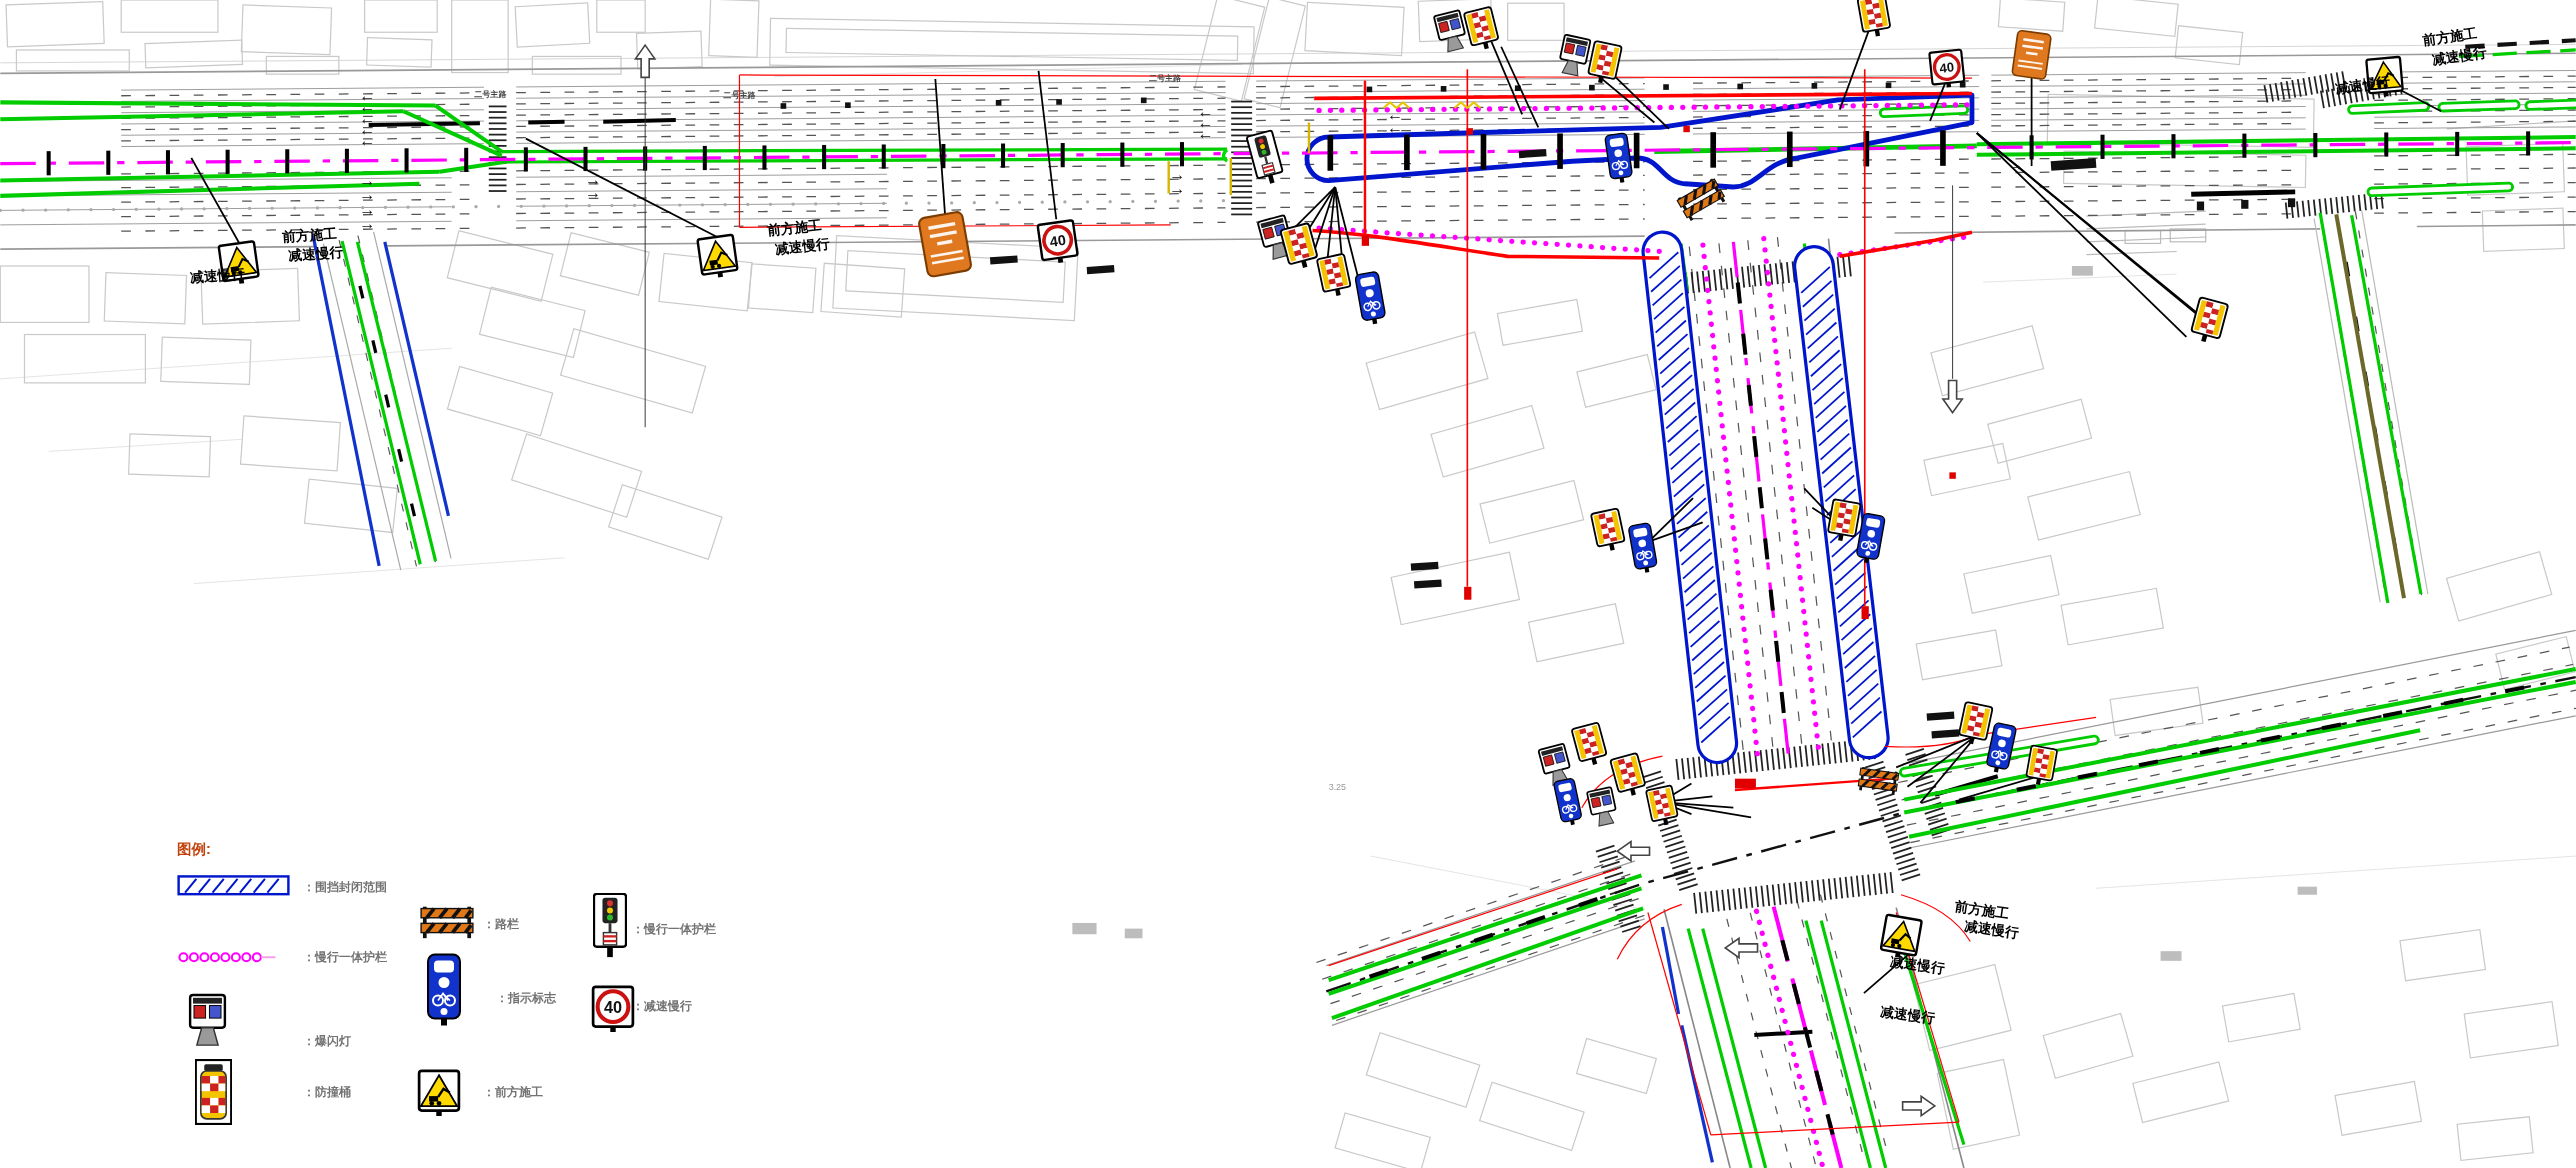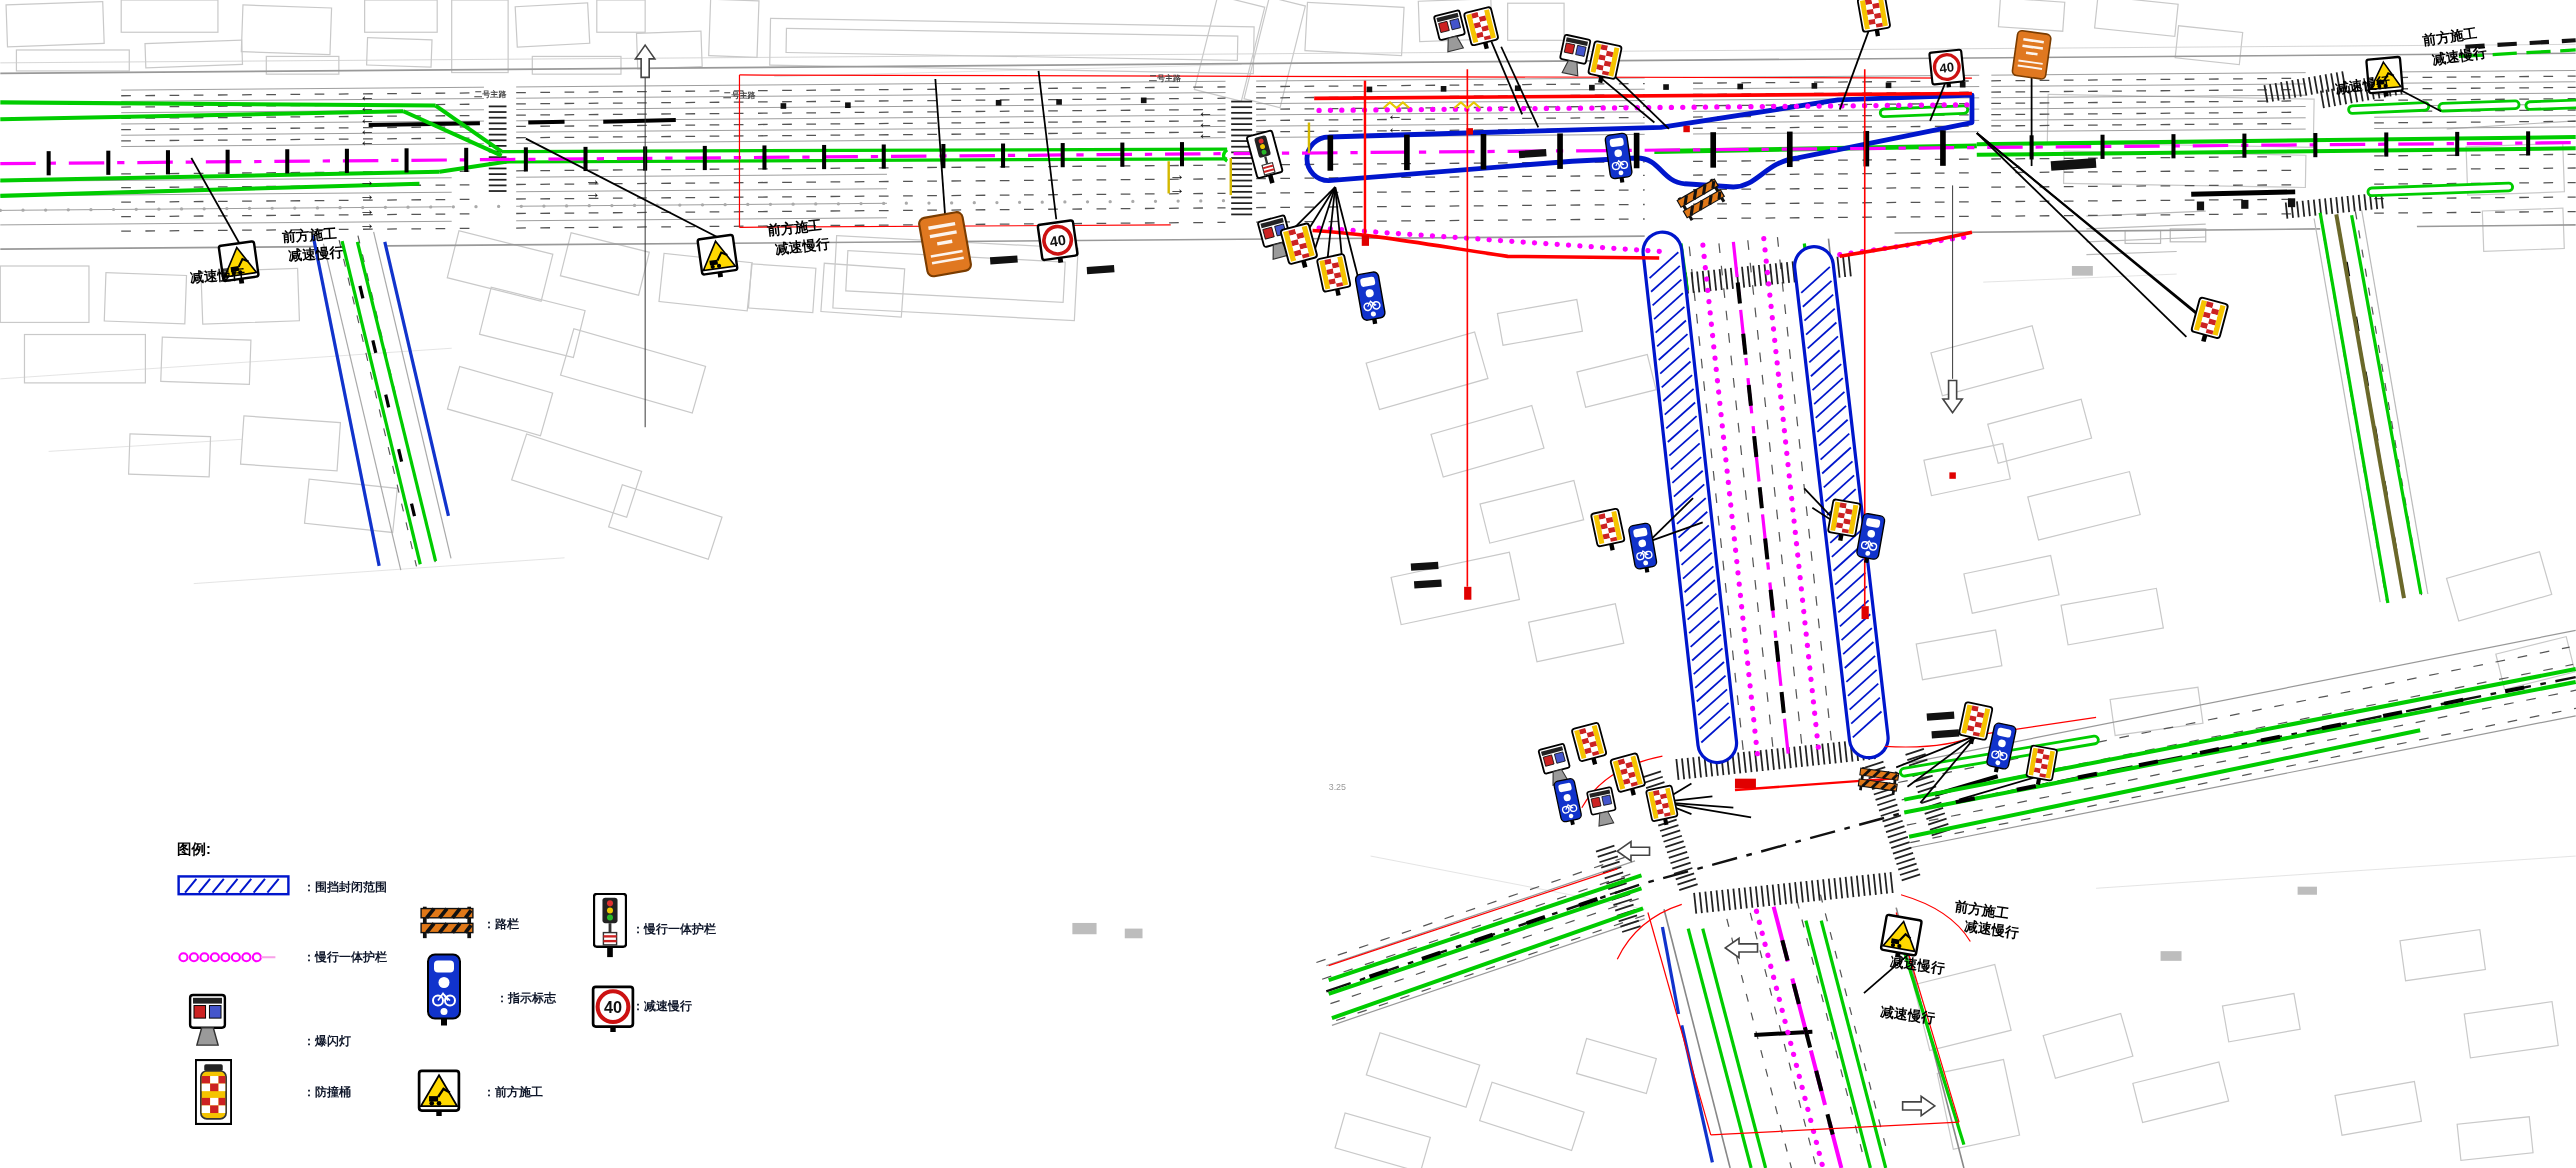--- a/index.html
+++ b/index.html
@@ -4,22 +4,22 @@
 <style>
   html,body{margin:0;padding:0;background:#fff;}
   body{width:2576px;height:1168px;position:relative;overflow:hidden;
        font-family:"Liberation Sans",sans-serif;}
   .stage{position:absolute;inset:0;background:#fff;}
   svg#plan{position:absolute;left:0;top:0;width:2576px;height:1168px;}
   .callout{font:700 17px "Liberation Sans",sans-serif;fill:#000;}
   .tinylabel{font:600 10px "Liberation Sans",sans-serif;fill:#444;}
   .note{font:400 11px "Liberation Sans",sans-serif;fill:#999;}
   .legend{position:absolute;left:164px;top:832px;width:564px;height:323px;}
-  .leg-title{position:absolute;left:13px;top:8px;font:700 14.5px "Liberation Sans",sans-serif;color:#000000;}
-  .leg-label{position:absolute;font:600 12px "Liberation Sans",sans-serif;color:#0f172a;white-space:nowrap;text-align:center;}
+  .leg-title{position:absolute;left:13px;top:8px;font:700 14.5px "Liberation Sans",sans-serif;color:#c2410c;}
+  .leg-label{position:absolute;font:600 12px "Liberation Sans",sans-serif;color:#737373;white-space:nowrap;text-align:center;}
   .licon{position:absolute;}
 </style>
 </head>
 <body>
 
 <div class="stage">
 <svg id="plan" viewBox="0 0 3195 1449">
   <defs>
 
     <g id="sym-checker">

